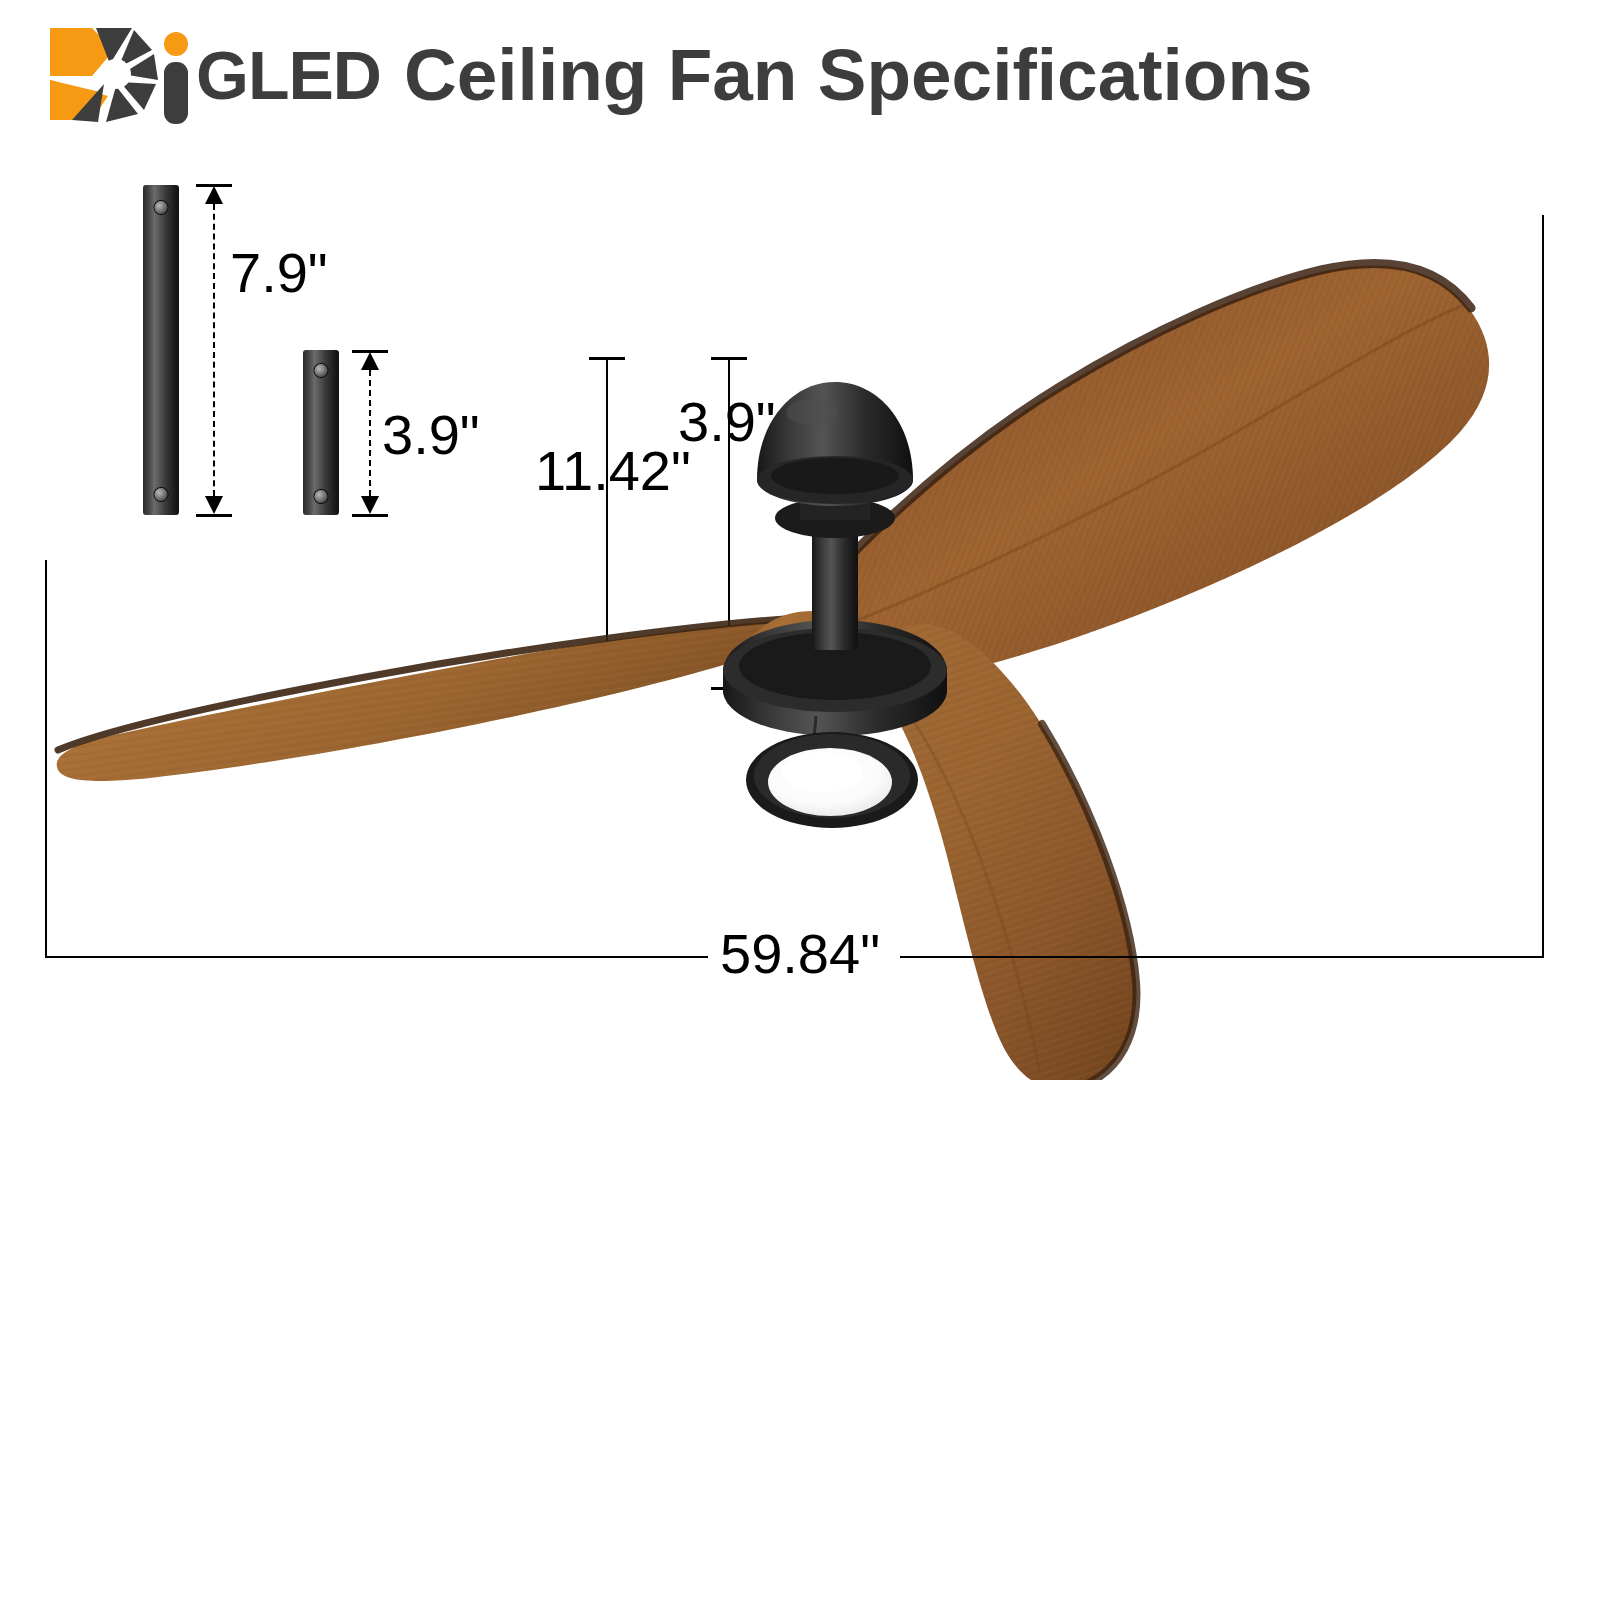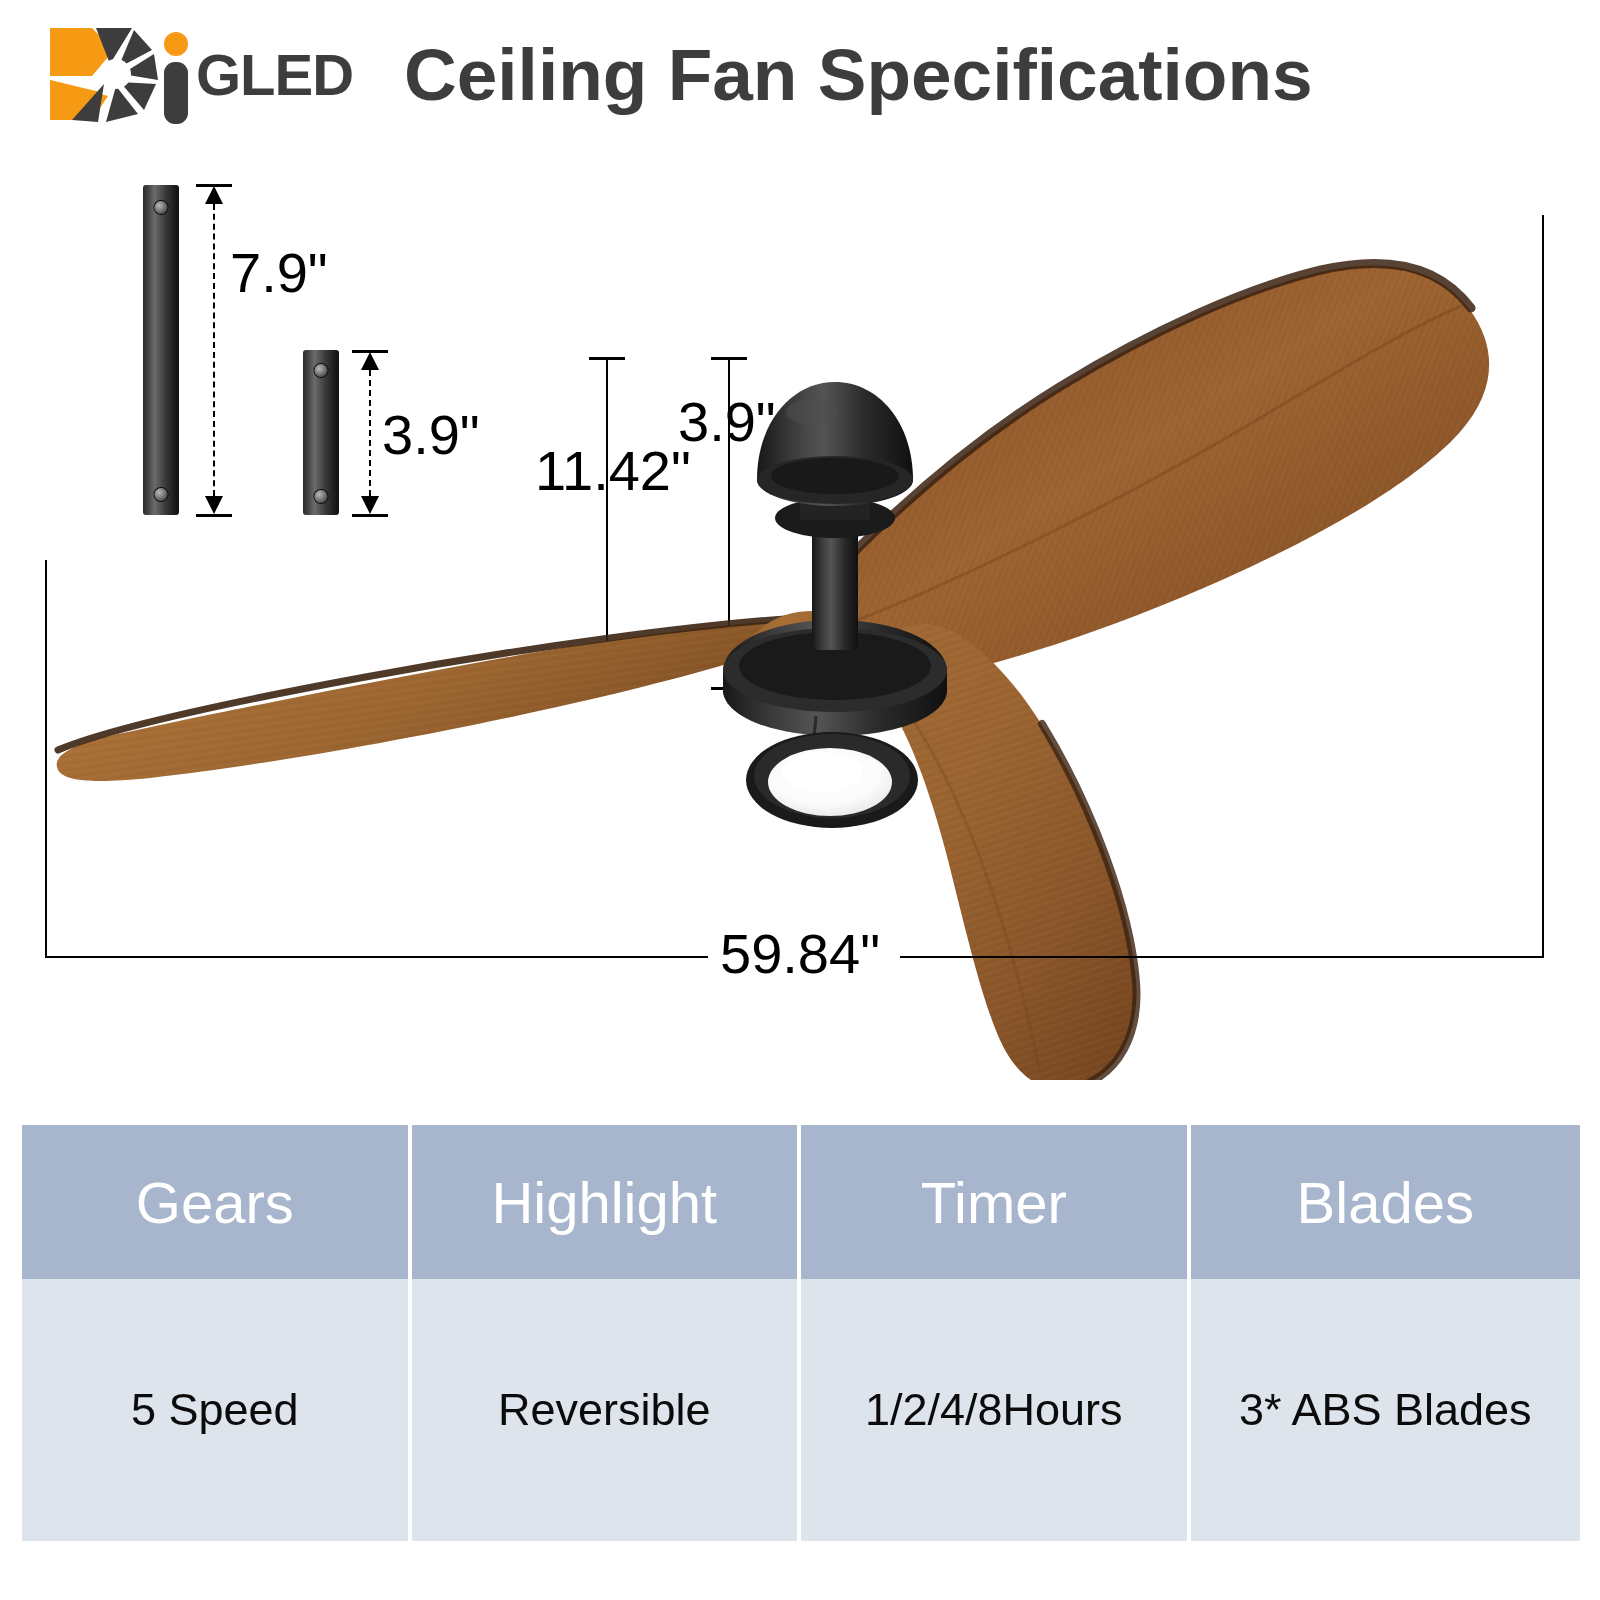--- a/index.html
+++ b/index.html
@@ -18,21 +18,21 @@
     display:flex;align-items:center;
   }
   .logo-wrap{
     position:absolute;left:48px;top:24px;width:115px;height:100px;
   }
   .logo-i{
     position:absolute;left:160px;top:30px;width:32px;height:95px;
   }
   .brand-text{
     position:absolute;left:196px;top:28px;
-    font-size:58px;font-weight:bold;color:#3d3d3d;
+    font-size:68px;font-weight:bold;color:#3d3d3d;
     letter-spacing:-1px;line-height:94px;
     font-family:"Liberation Sans", sans-serif;
   }
   .page-title{
     position:absolute;left:404px;top:28px;
     font-size:73px;font-weight:bold;color:#3d3d3d;
     line-height:94px;white-space:nowrap;
     font-family:"Liberation Sans", sans-serif;
   }
 
@@ -328,32 +328,14 @@
       </g>
     </svg>
 
     <div class="vline" style="left:45px;top:410px;height:398px;"></div>
     <div class="vline" style="left:1542px;top:65px;height:743px;"></div>
     <div class="hline" style="left:45px;top:806px;width:663px;"></div>
     <div class="hline" style="left:900px;top:806px;width:644px;"></div>
     <div class="dimtext big" style="left:720px;top:775px;">59.84"</div>
   </div>
 
-  <table class="spec-table">
-    <thead>
-      <tr>
-        <th>Gears</th>
-        <th>Highlight</th>
-        <th>Timer</th>
-        <th>Blades</th>
-      </tr>
-    </thead>
-    <tbody>
-      <tr>
-        <td>5 Speed</td>
-        <td>Reversible</td>
-        <td>1/2/4/8Hours</td>
-        <td>3* ABS Blades</td>
-      </tr>
-    </tbody>
-  </table>
 
 </div>
 
 </body></html>

